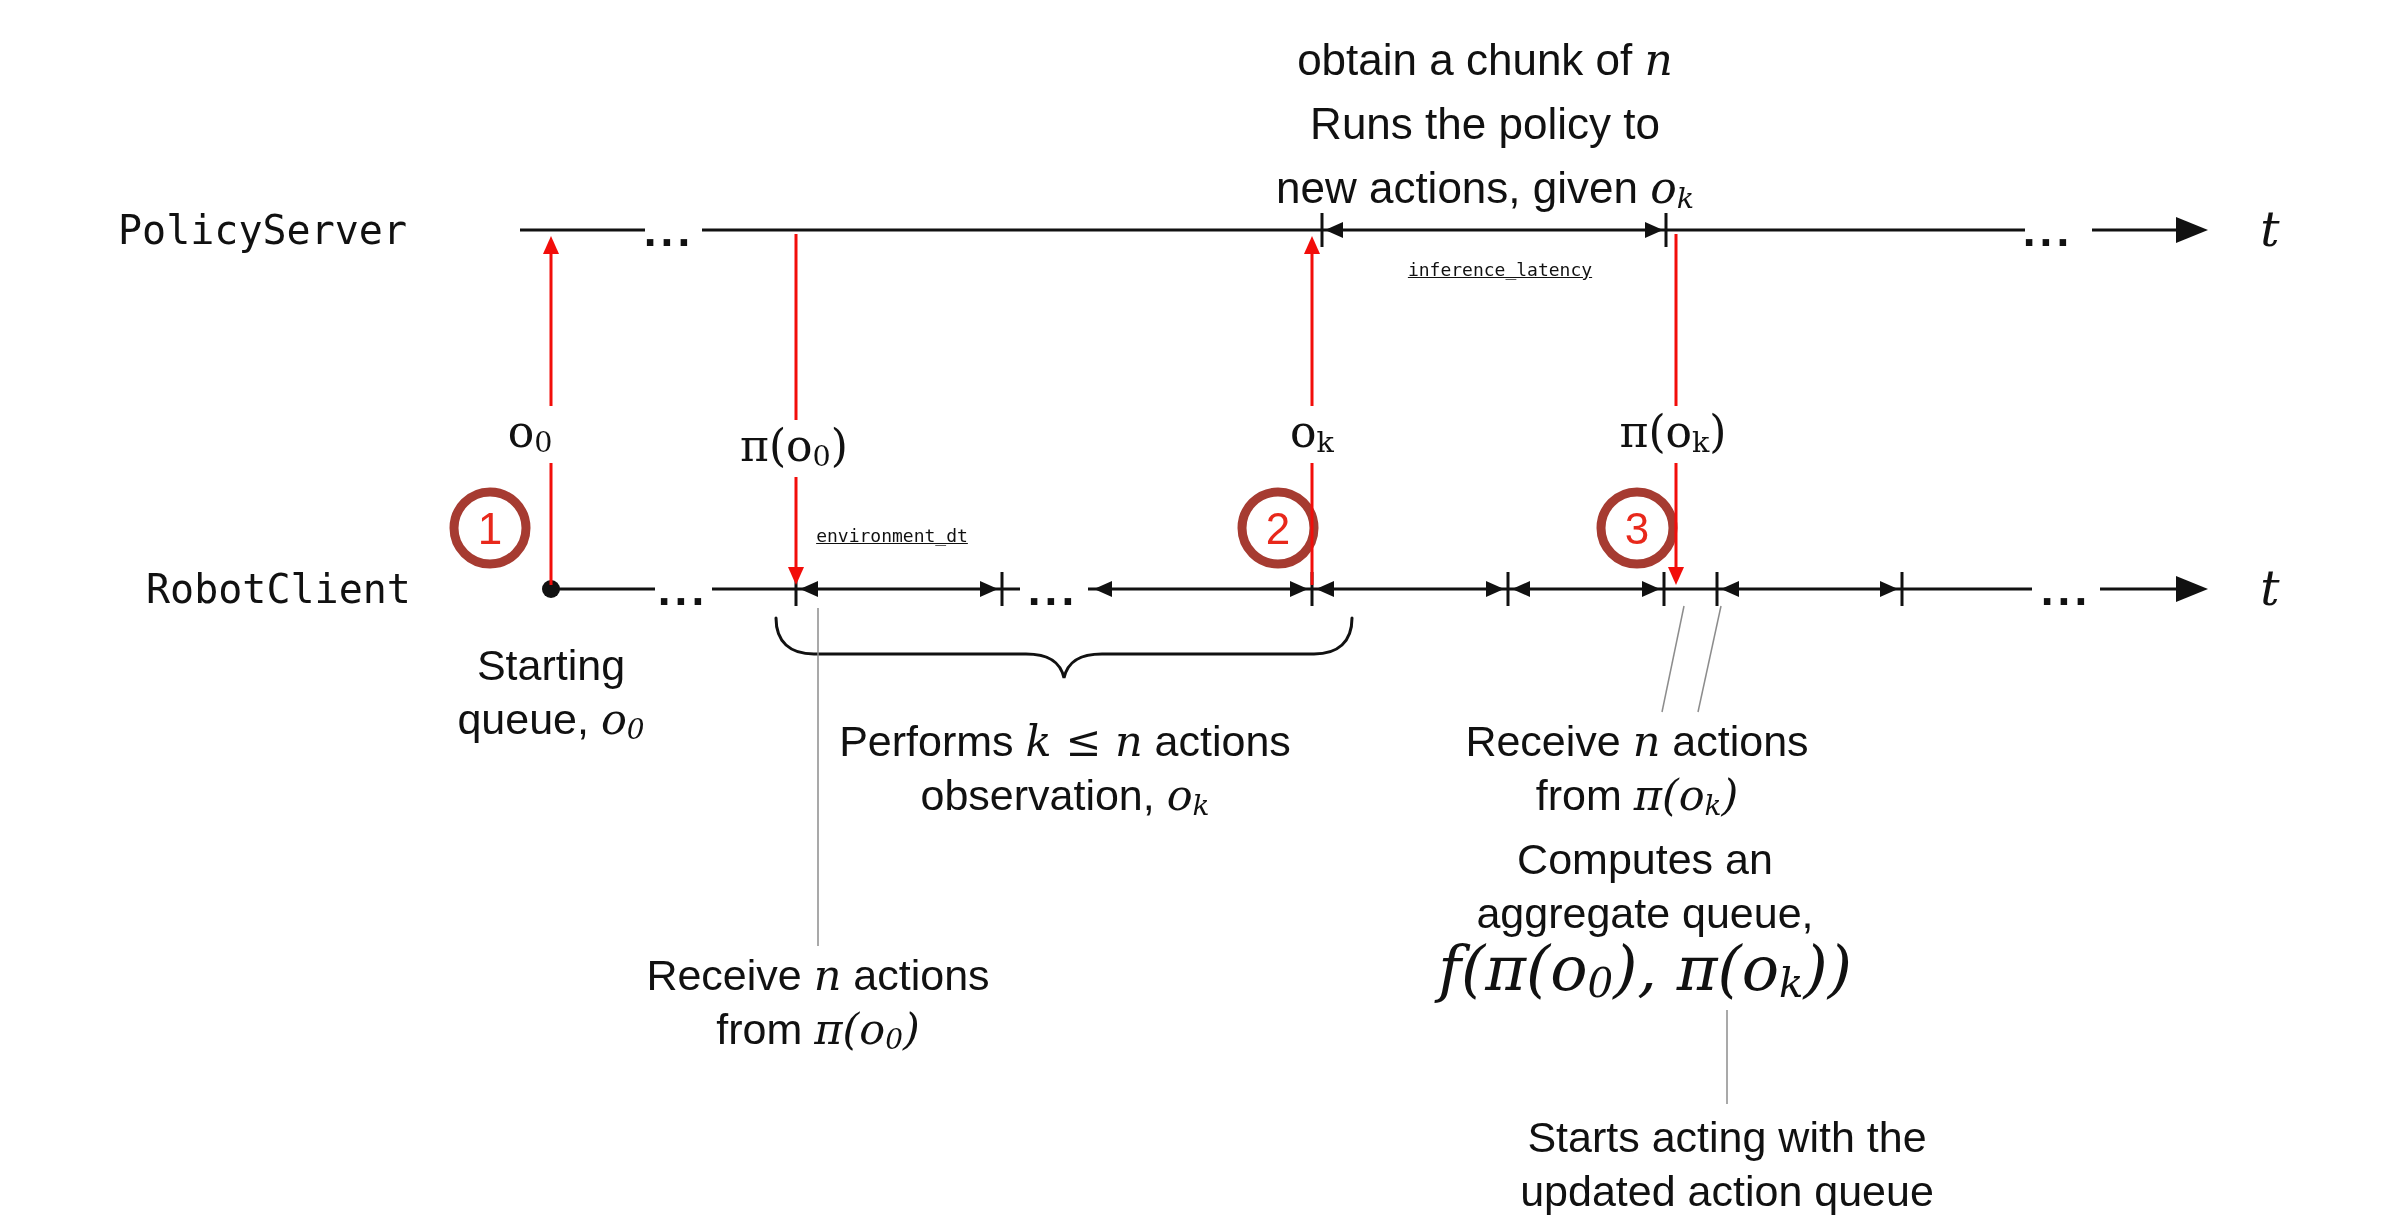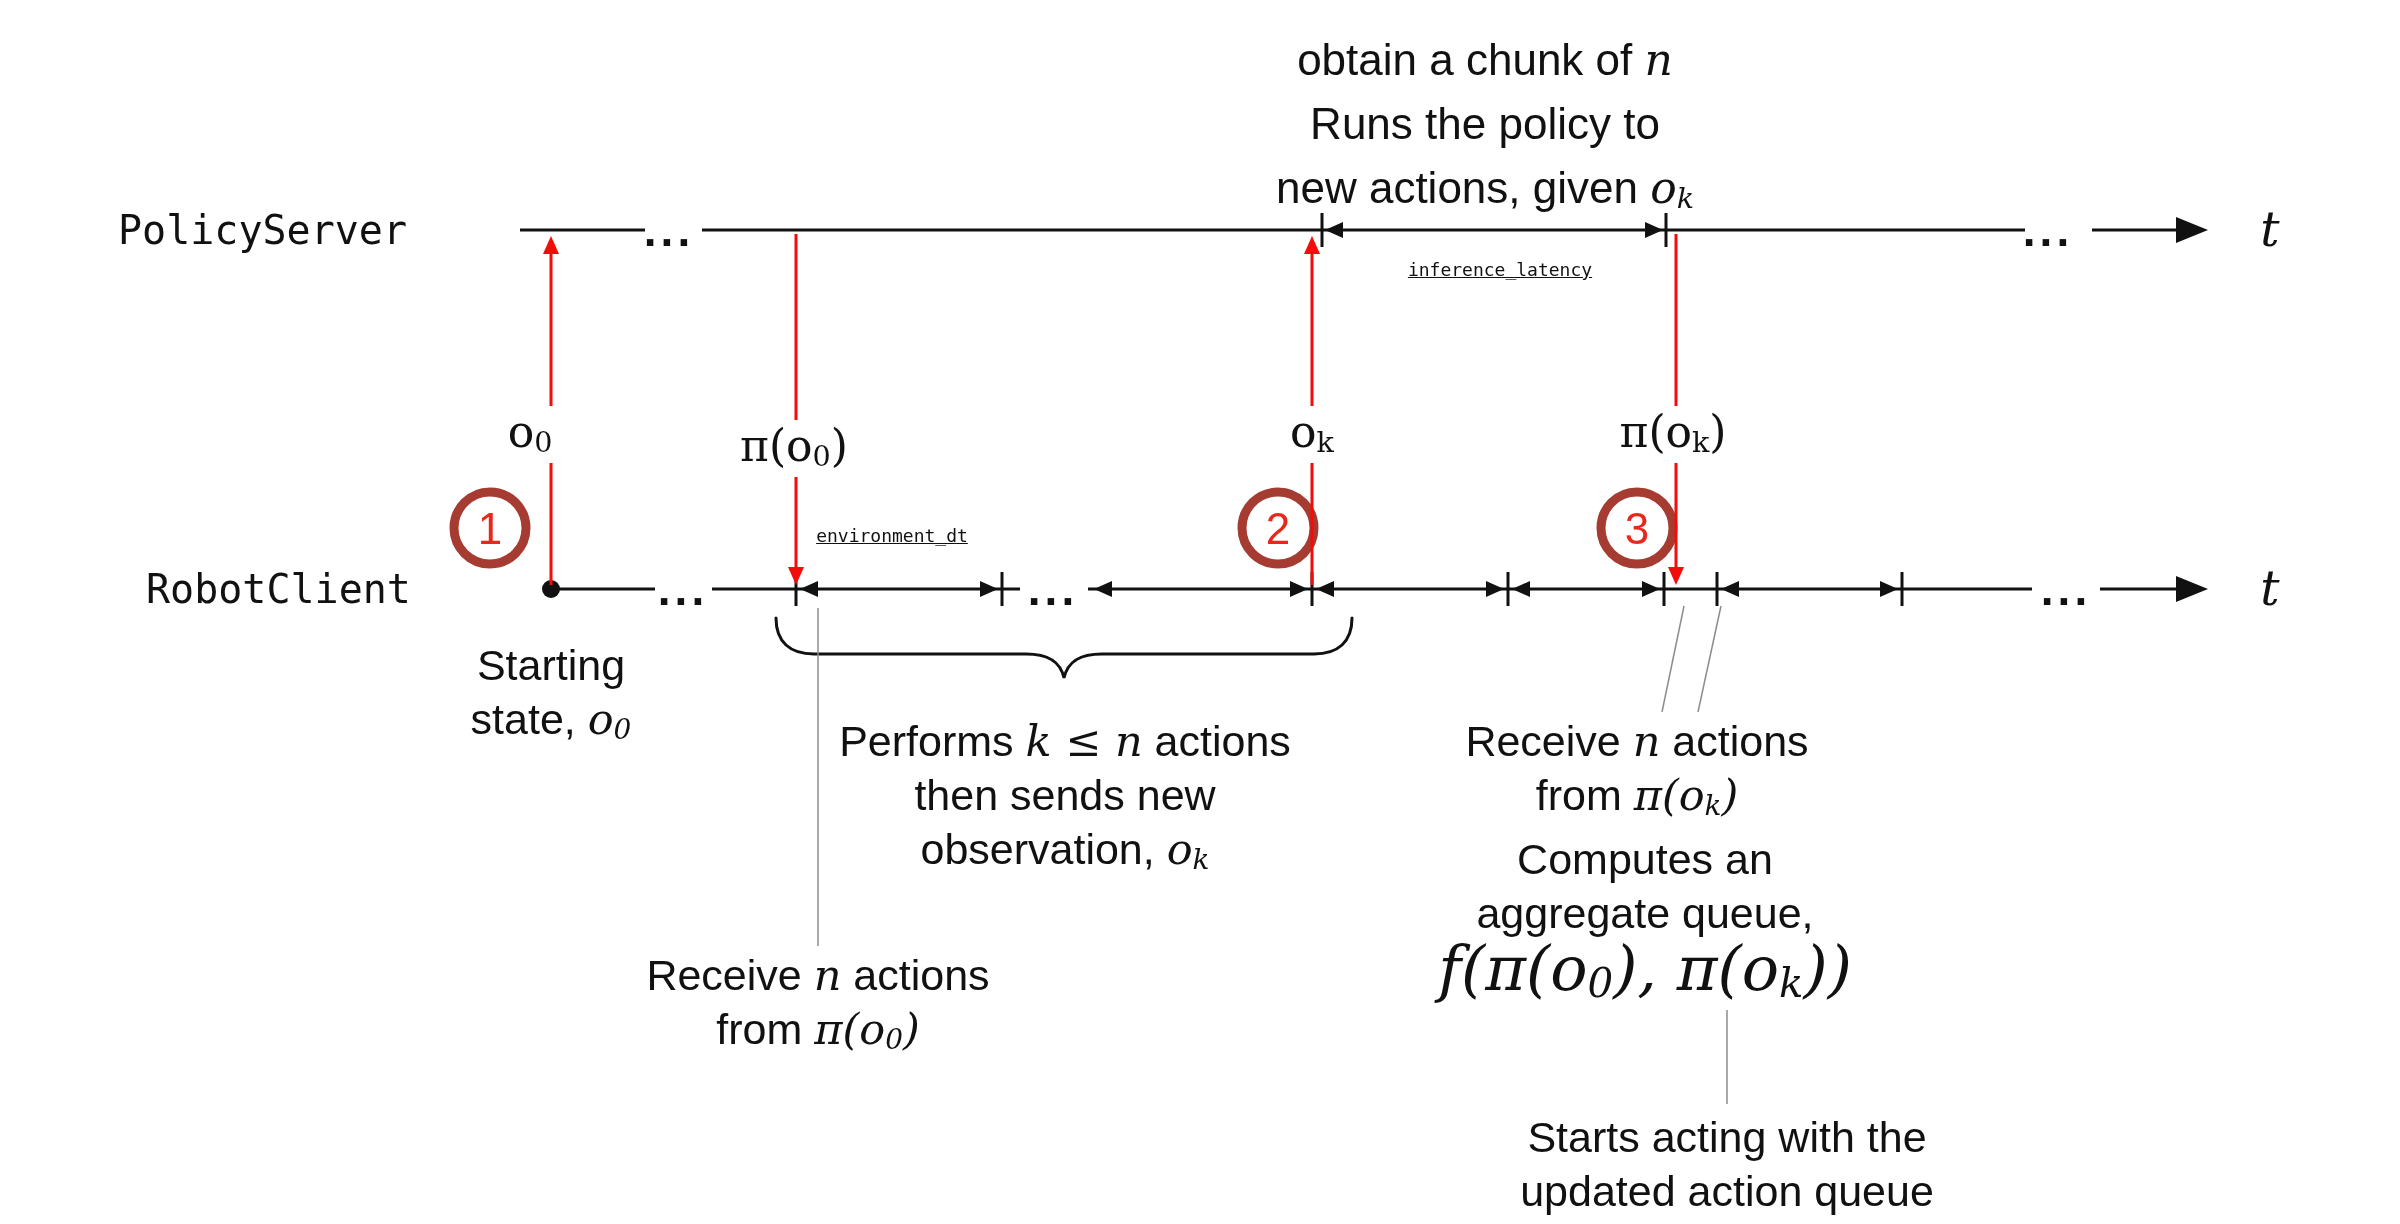--- a/index.html
+++ b/index.html
@@ -141,26 +141,25 @@
   <div class="blk alabel" style="left:794px;  top:420px;"><span>π(o</span><span class="sb">0</span><span>)</span></div>
   <div class="blk alabel" style="left:1312px; top:406px;"><span>o</span><span class="sb">k</span></div>
   <div class="blk alabel" style="left:1673px; top:406px;"><span>π(o</span><span class="sb">k</span><span>)</span></div>
 
   <div class="mark" style="left:490px;  top:529px;">1</div>
   <div class="mark" style="left:1278px; top:529px;">2</div>
   <div class="mark" style="left:1637px; top:529px;">3</div>
 
   <div class="blk body" style="left:551px; top:618px;margin-top:20px;">
     <div>Starting</div>
-    <div><span>state, </span><span class="m">o</span><span class="m sb">0</span></div>
+    <div><span>queue, </span><span class="m">o</span><span class="m sb">0</span></div>
   </div>
 
   <div class="blk body" style="left:1065px; top:714px;">
     <div><span>Performs </span><span class="m">k ≤ n</span><span> actions</span></div>
-    <div>then sends new</div>
     <div><span>observation, </span><span class="m">o</span><span class="m sb">k</span></div>
   </div>
 
   <div class="blk body" style="left:818px; top:948px;">
     <div><span>Receive </span><span class="m">n</span><span> actions</span></div>
     <div><span>from </span><span class="m">π(o</span><span class="m sb">0</span><span class="m">)</span></div>
   </div>
 
   <div class="blk body" style="left:1637px; top:714px;">
     <div><span>Receive </span><span class="m">n</span><span> actions</span></div>

